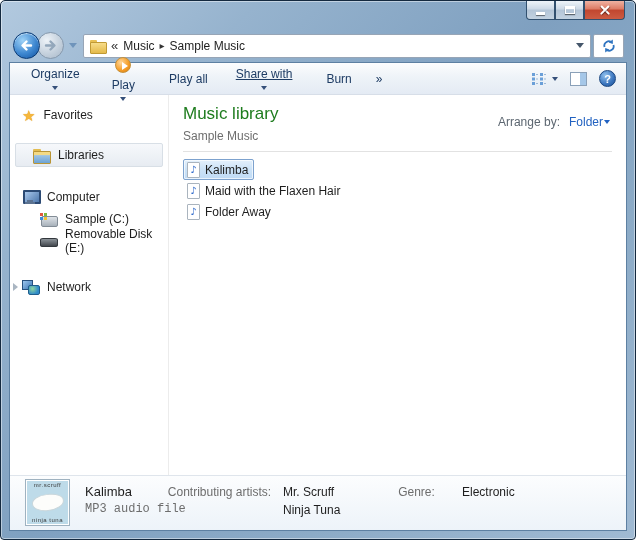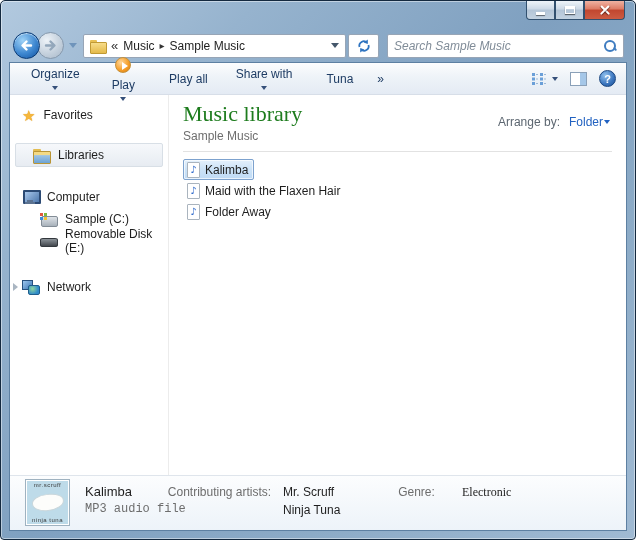--- a/index.html
+++ b/index.html
@@ -128,21 +128,21 @@
     background:linear-gradient(#8b9298,#43484e); border:1px solid #33383d; border-radius:3px/2px; }
 
   .network-icon { position:relative; width:17px; height:14px; flex:none; }
   .network-icon::before { content:''; position:absolute; left:0; top:0; width:9px; height:8px;
     background:linear-gradient(135deg,#9cc6ee,#3c76b4); border:1px solid #27507e; }
   .network-icon::after { content:''; position:absolute; left:6px; top:5px; width:10px; height:8px;
     background:radial-gradient(circle at 35% 35%,#8fd6a0,#2f8bc9 70%); border:1px solid #1e5d8c; border-radius:2px; }
 
   
   .main-header { display:flex; align-items:flex-start; }
-  .lib-title { font-size:22px; color:#1e7c1e; line-height:25px;font-family:Liberation Serif, serif; }
+  .lib-title { font-size:17px; color:#1e7c1e; line-height:25px; }
   .lib-sub { font-size:12px; color:#6e6e6e; margin-top:3px; }
   .arrange { margin-left:auto; margin-top:14px; display:flex; align-items:center; gap:9px; padding-right:2px; }
   .arrange-label { color:#5c6670; }
   .arrange-link { color:#2262c1; display:flex; align-items:center; gap:1px; cursor:default; }
   .caret-blue { width:0; height:0; border-left:3.5px solid transparent; border-right:3.5px solid transparent;
     border-top:4px solid #2262c1; }
   .header-rule { border-bottom:1px solid #e2e2e2; margin-top:8px; }
 
   
   .file-list { margin-top:7px; }
@@ -166,21 +166,21 @@
   .art-blob { width:32px; height:17px; background:#fdfdfb; border:1px solid #c9d6db;
     border-radius:50% 45% 55% 50%; transform:rotate(-6deg); }
   .d-title { position:absolute; left:75px; top:8px; font-size:13px; }
   .d-type { position:absolute; left:75px; top:26px; color:#6d6d6d;font-family:Liberation Mono, monospace; }
   .d-label { position:absolute; color:#6d6d6d; text-align:center; }
   .d-value { position:absolute; color:#1e1e1e; }
   .pos-r1 { top:9px; } .pos-r2 { top:27px; }
   .lab-col1 { left:150px; width:119px; }
   .val-col1 { left:273px; }
   .lab-col2 { left:365px; width:83px; }
-  .val-col2 { left:452px;font-family:Liberation Serif, serif; }
+  .val-col2 { left:452px; }
 
   
   .refresh-svg { width:16px; height:16px; }
   .nav-arrow-svg { width:17px; height:17px; }
 </style>
 </head>
 <body>
 
 <div class="window">
 
@@ -219,47 +219,43 @@
     </div>
     <div class="refresh-btn">
       <svg class="refresh-svg" viewBox="0 0 16 16">
         <path d="M3.5 9 A4.5 4.5 0 0 1 11 4.6" fill="none" stroke="#2f74c0" stroke-width="1.8"></path>
         <path d="M11.8 1.5 L11.8 6 L7.6 4.4 Z" fill="#2f74c0"></path>
         <path d="M12.5 7 A4.5 4.5 0 0 1 5 11.4" fill="none" stroke="#2f74c0" stroke-width="1.8"></path>
         <path d="M4.2 14.5 L4.2 10 L8.4 11.6 Z" fill="#2f74c0"></path>
       </svg>
     </div>
 
-    <div class="searchbox">
-      <input type="text" placeholder="Search Sample Music" style="">
-      <span class="magnifier"></span>
-    </div>
   </div>
 
   <div class="content">
 
     <div class="toolbar">
       <div class="tb-item">
         <span>Organize</span>
         <span class="caret-dn"></span>
       </div>
       <div class="tb-item" style="margin-left:14px;">
         <span class="play-orb"></span>
         <span>Play</span>
         <span class="caret-dn"></span>
       </div>
       <div class="tb-item" style="margin-left:16px;">
         <span>Play all</span>
       </div>
-      <div class="tb-item" style="margin-left:10px;">
+      <div class="tb-item" style="margin-left:10px;text-decoration:underline;">
         <span>Share with</span>
         <span class="caret-dn"></span>
       </div>
       <div class="tb-item" style="margin-left:16px;">
-        <span>Tuna</span>
+        <span>Burn</span>
       </div>
       <div class="tb-item" style="margin-left:6px;">
         <span>»</span>
       </div>
 
       <div class="tb-right">
         <div class="views-wrap">
           <svg width="16" height="14" viewBox="0 0 16 14">
             <rect x="1" y="1" width="3" height="3" fill="#6a9fd8"></rect>
               <rect x="5" y="2" width="2" height="1" fill="#9db9d6"></rect>

